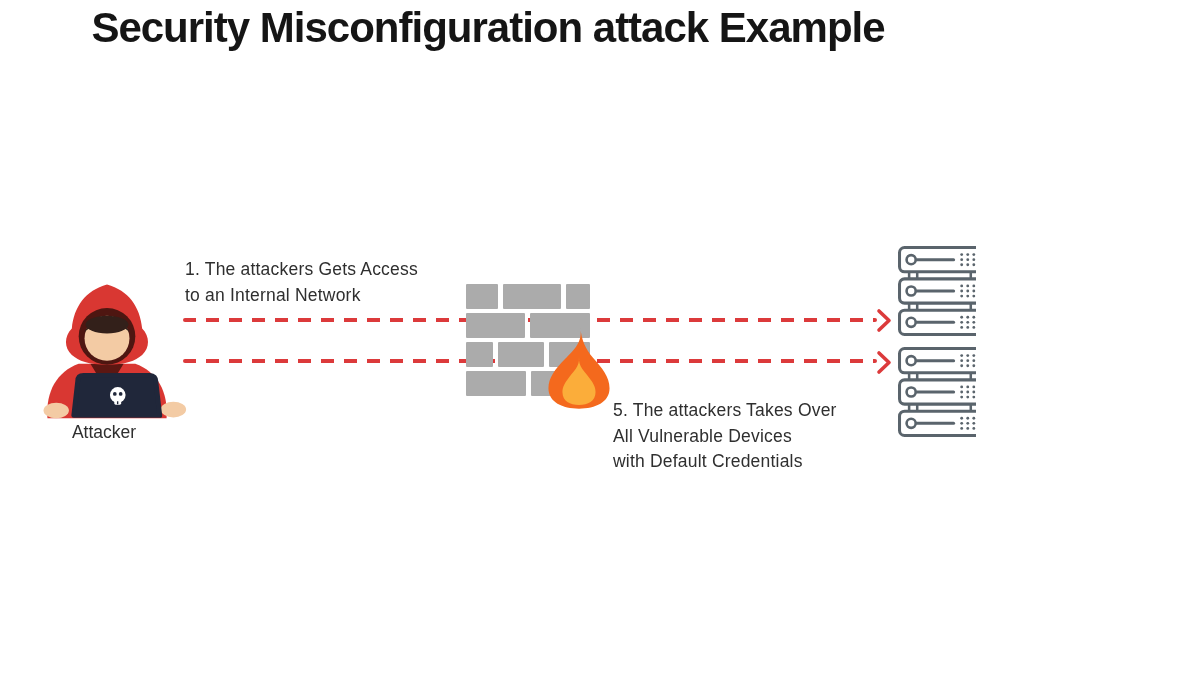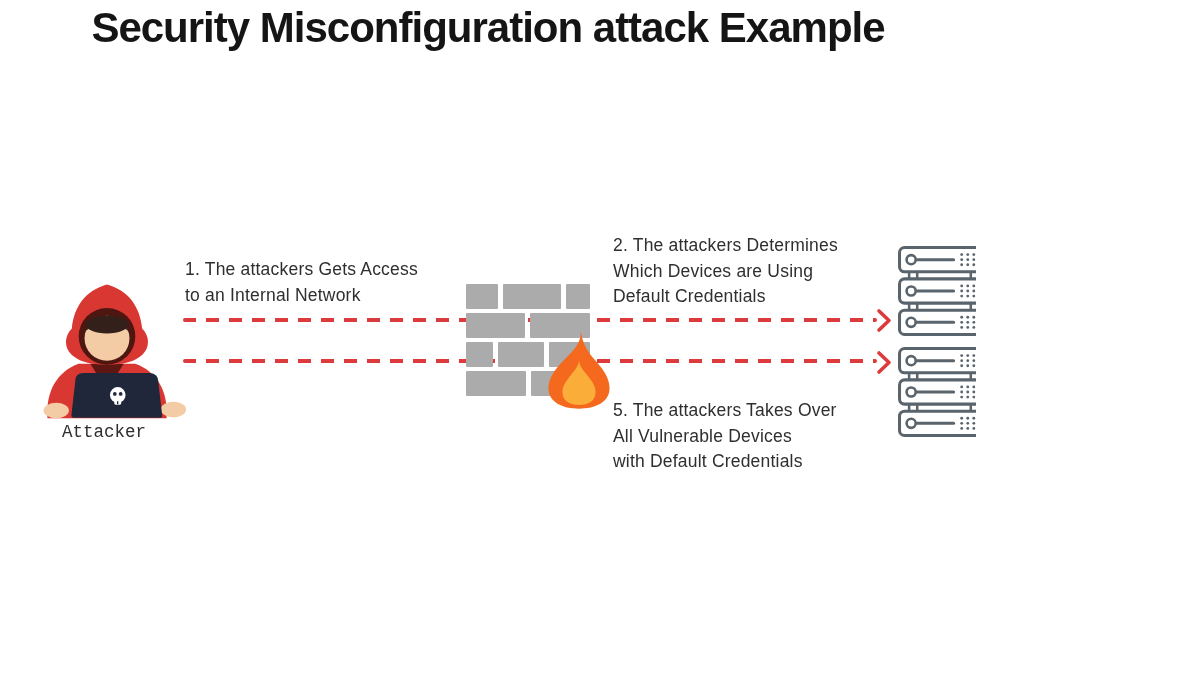--- a/index.html
+++ b/index.html
@@ -33,21 +33,21 @@
   #step2 { left: 613px; top: 233px; }
   #step3 { left: 613px; top: 398px; }
   .caption {
     position: absolute;
     font-size: 17.5px;
     line-height: 25.5px;
     color: #2f2f2f;
     text-align: center;
     white-space: pre-line;
   }
-  #attacker-label { left: 38px; top: 420px; width: 132px; font-family: Liberation Mono, monospace; }
+  #attacker-label { left: 38px; top: 420px; width: 132px; }
   #internal-resources-label { left: 885px; top: 448px; width: 120px; }
 
   
   .dash-line {
     position: absolute;
     height: 4px;
     width: 694px;
     left: 183px;
     z-index: 1;
     background: repeating-linear-gradient(to right, #dc3a3b 0 13px, transparent 13px 23px);
@@ -110,23 +110,20 @@
     <circle cx="96" cy="116" r="8" fill="#ffffff"></circle>
     <rect x="92.5" y="121" width="7" height="5" rx="1.5" fill="#ffffff"></rect>
     <circle cx="93" cy="115" r="1.9" fill="#20273A"></circle>
     <circle cx="99" cy="115" r="1.9" fill="#20273A"></circle>
     <rect x="95.2" y="122.5" width="1.4" height="3" fill="#20273A"></rect>
   </svg>
   <div id="attacker-label" class="caption">Attacker</div>
 
   <div id="step1" class="step-text">1. The attackers Gets Access
 to an Internal Network</div>
-  <div id="step2" class="step-text">2. The attackers Determines
-Which Devices are Using
-Default Credentials</div>
   <div id="step3" class="step-text">5. The attackers Takes Over
 All Vulnerable Devices
 with Default Credentials</div>
 
   <div id="line1" class="dash-line"></div>
   <div id="line2" class="dash-line"></div>
   <svg id="head1" class="arrow-head" width="17" height="25" viewBox="0 0 17 25">
     <path d="M3 3 L13 12.5 L3 22" fill="none" stroke="#dc3a3b" stroke-width="3.6" stroke-linecap="round" stroke-linejoin="round"></path>
   </svg>
   <svg id="head2" class="arrow-head" width="17" height="25" viewBox="0 0 17 25">

